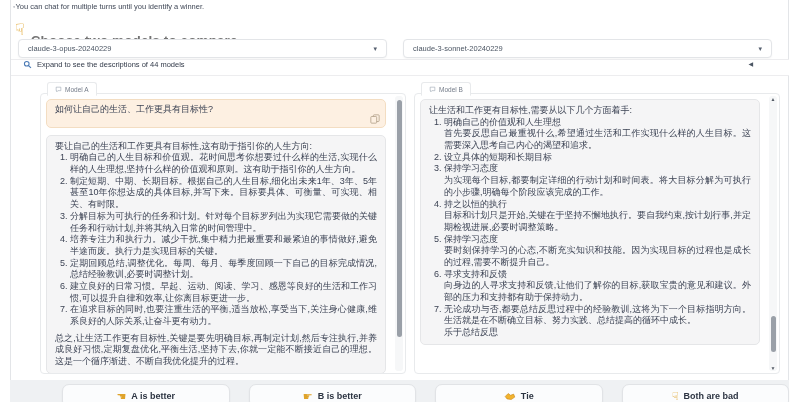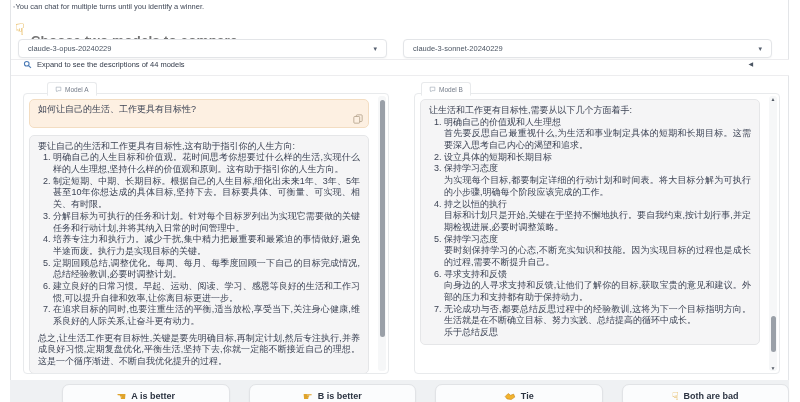--- a/index.html
+++ b/index.html
@@ -31,21 +31,21 @@
     box-sizing:border-box;cursor:pointer;}
   .accordion-arrow{position:absolute;right:36px;font-size:6px;color:#4b5563;}
 
   .tab{position:absolute;top:82px;height:12px;padding:0 7px;background:#fff;
     border:1px solid #e8eaec;border-bottom:1px solid #fff;border-radius:3px 3px 0 0;
     display:flex;align-items:center;gap:3px;font-size:6.5px;color:#737b88;z-index:3;}
   .tab-a{left:47px;} .tab-b{left:421px;}
 
   .panel{position:absolute;top:93px;width:366px;height:281px;border:1px solid #e8eaec;
     border-radius:4px;background:#fff;box-sizing:border-box;overflow:hidden;}
-  .panel-a{left:23px;} .panel-b{left:414px;}
+  .panel-a{left:40px;} .panel-b{left:414px;}
 
   .user-bubble{margin:5px 19px 7px 5px;background:var(--user-bg,#fdf0e2);
     border:1px solid var(--user-bd,#f3ddc2);border-radius:5px;padding:4px 8px 11px;
     position:relative;font-size:9px;line-height:1.3;color:#3c4354;}
   .copy-btn{position:absolute;right:5px;bottom:3px;width:10px;height:10px;cursor:pointer;}
 
   .bot-bubble{margin:0 19px 0 5px;background:var(--bot-bg,#f5f5f6);
     border:1px solid var(--bot-bd,#e5e6e8);border-radius:5px;padding:5px 8px;
     font-size:9px;line-height:1.3;color:#3c4354;text-align:justify;}
   .panel-b .bot-bubble{margin-top:5px;}
@@ -124,41 +124,41 @@
     <span>如何让自己的生活、工作更具有目标性?</span>
     <svg class="copy-btn" viewBox="0 0 12 12">
       <rect x="4" y="1" width="7" height="8" rx="1" fill="none" stroke="#b3a28c" stroke-width="1"></rect>
       <rect x="1" y="3" width="7" height="8" rx="1" fill="#fdf0e2" stroke="#b3a28c" stroke-width="1"></rect>
     </svg>
   </div>
   <div class="bot-bubble">
     <p>要让自己的生活和工作更具有目标性,这有助于指引你的人生方向:</p>
     <ol>
         <li>明确自己的人生目标和价值观。花时间思考你想要过什么样的生活,实现什么样的人生理想,坚持什么样的价值观和原则。这有助于指引你的人生方向。</li>
-        <li>制定短期、中期、长期目标。根据自己的人生目标,细化出未来1年、3年、5年甚至10年你想达成的具体目标,坚持下去。目标要具体、可衡量、可实现、相关、有时限。</li>
+        <li>制定短期、中期、长期目标。根据自己的人生目标,细化出未来1年、3年、5年甚至10年你想达成的具体目标,并写下来。目标要具体、可衡量、可实现、相关、有时限。</li>
         <li>分解目标为可执行的任务和计划。针对每个目标罗列出为实现它需要做的关键任务和行动计划,并将其纳入日常的时间管理中。</li>
         <li>培养专注力和执行力。减少干扰,集中精力把最重要和最紧迫的事情做好,避免半途而废。执行力是实现目标的关键。</li>
         <li>定期回顾总结,调整优化。每周、每月、每季度回顾一下自己的目标完成情况,总结经验教训,必要时调整计划。</li>
         <li>建立良好的日常习惯。早起、运动、阅读、学习、感恩等良好的生活和工作习惯,可以提升自律和效率,让你离目标更进一步。</li>
         <li>在追求目标的同时,也要注重生活的平衡,适当放松,享受当下,关注身心健康,维系良好的人际关系,让奋斗更有动力。</li>
       </ol>
     <p class="outro">总之,让生活工作更有目标性,关键是要先明确目标,再制定计划,然后专注执行,并养成良好习惯,定期复盘优化,平衡生活,坚持下去,你就一定能不断接近自己的理想。这是一个循序渐进、不断自我优化提升的过程。</p>
   </div>
   <div class="sbar">
     <div class="thumb"></div>
   </div>
 </div>
 
 <div class="panel panel-b">
   <div class="bot-bubble">
     <p>让生活和工作更有目标性,需要从以下几个方面着手:</p>
     <ol>
         <li>
           <div>明确自己的价值观和人生理想</div>
-          <div>首先要反思自己最重视什么,为生活和事业制定具体的短期和长期目标。这需要深入思考自己内心的渴望和追求。</div>
+          <div>首先要反思自己最重视什么,希望通过生活和工作实现什么样的人生目标。这需要深入思考自己内心的渴望和追求。</div>
         </li>
         <li>
           <div>设立具体的短期和长期目标</div>
         </li>
         <li>
           <div>保持学习态度</div>
           <div>为实现每个目标,都要制定详细的行动计划和时间表。将大目标分解为可执行的小步骤,明确每个阶段应该完成的工作。</div>
         </li>
         <li>
           <div>持之以恒的执行</div>

